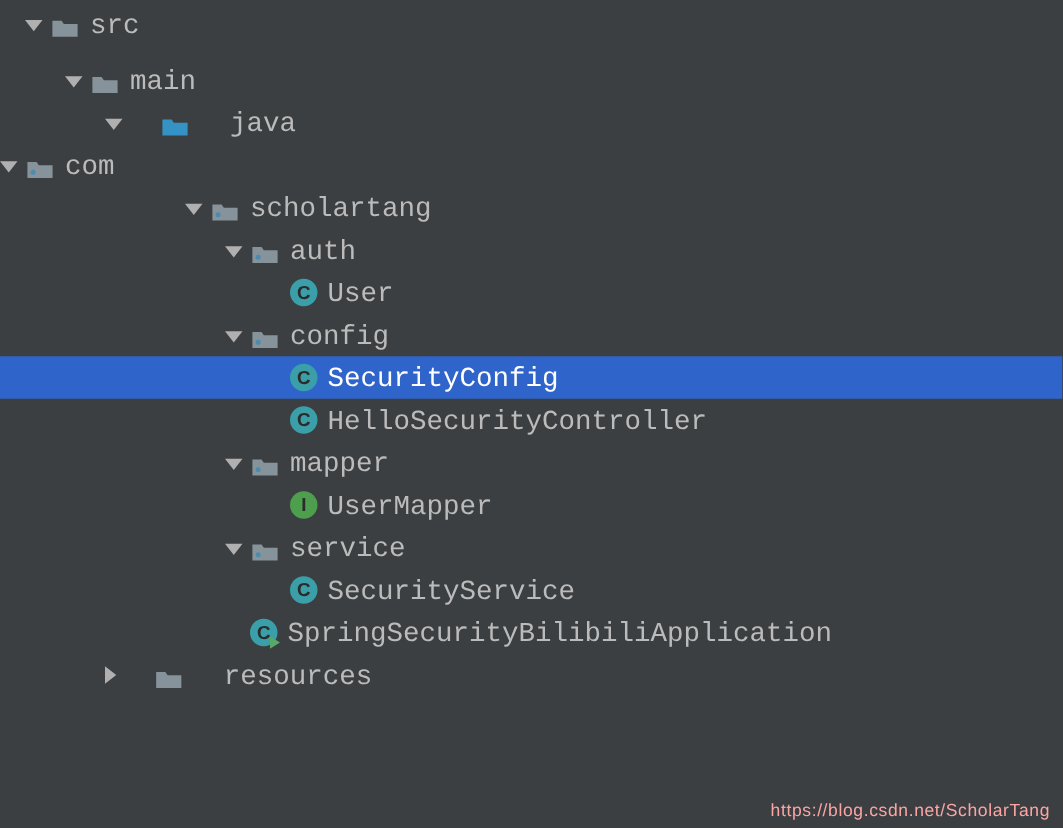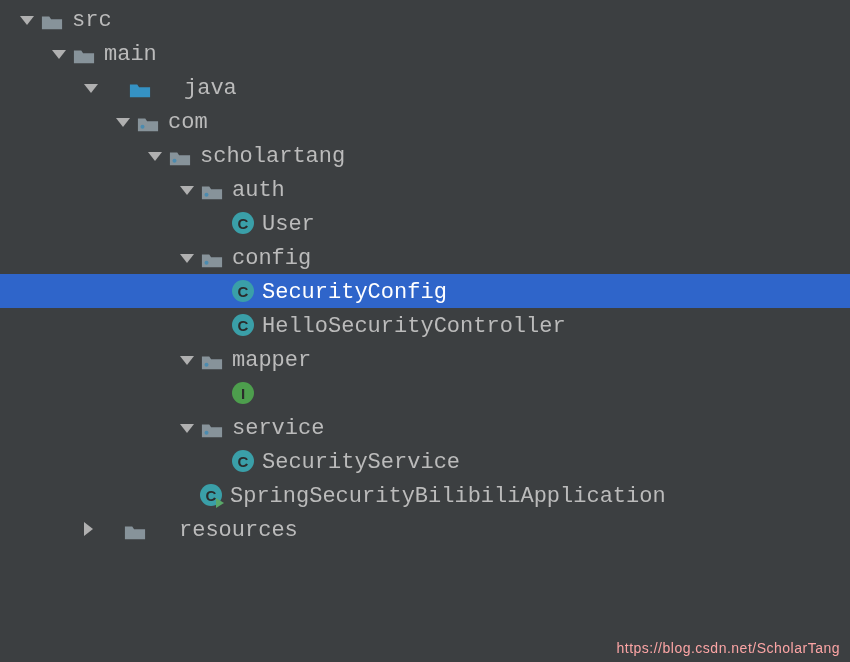--- a/index.html
+++ b/index.html
@@ -42,23 +42,23 @@
     .arrow.closed {
       border-top: 7px solid transparent;
       border-bottom: 7px solid transparent;
       border-left: 9px solid #b0b0b0;
     }
     .arrow.none {
       width: 14px;
       height: 14px;
     }
     .indent-0 { padding-left: 20px; }
-    .indent-1 { padding-left: 52px; }
+    .indent-1 { padding-left: 52px; margin-top: 11px; }
     .indent-2 { padding-left: 84px; gap: 24px; }
-    .indent-3 { padding-left: 116px; }
+    .indent-3 { }
     .indent-4 { padding-left: 148px; }
     .indent-5 { padding-left: 180px; }
     .indent-6 { padding-left: 212px; }
     .icon {
       width: 24px;
       height: 18px;
       margin-right: 8px;
       flex-shrink: 0;
       display: flex;
       align-items: center;
@@ -201,20 +201,21 @@
         <span class="folder"><svg viewBox="0 0 24 18">
             <path d="M1 3 L9 3 L11 6 L23 6 L23 17 L1 17 Z M1 3 L1 6" fill="#87939a"></path>
             <circle cx="6" cy="12" r="2.2" fill="#4b8baf"></circle>
           </svg></span>
       </span>
       <span class="label">mapper</span>
     </div>
     <div class="row indent-6">
       <span class="arrow none"></span>
       <span class="class-icon class-i">I</span>
+      <span class="label">UserMapper</span>
     </div>
     <div class="row indent-5">
       <span class="arrow open"></span>
       <span class="icon">
         <span class="folder"><svg viewBox="0 0 24 18">
             <path d="M1 3 L9 3 L11 6 L23 6 L23 17 L1 17 Z M1 3 L1 6" fill="#87939a"></path>
             <circle cx="6" cy="12" r="2.2" fill="#4b8baf"></circle>
           </svg></span>
       </span>
       <span class="label">service</span>

